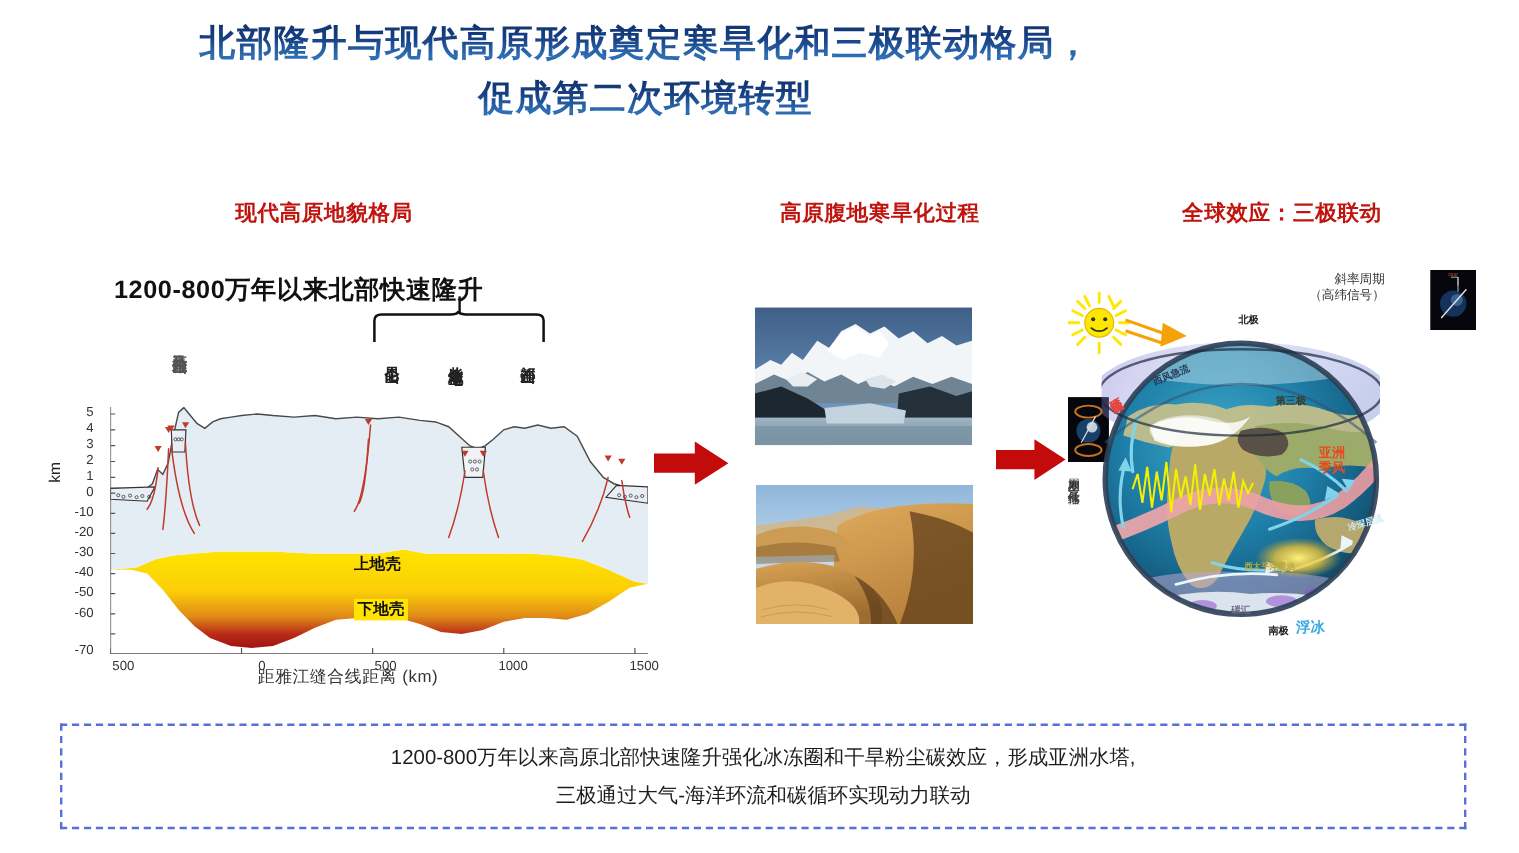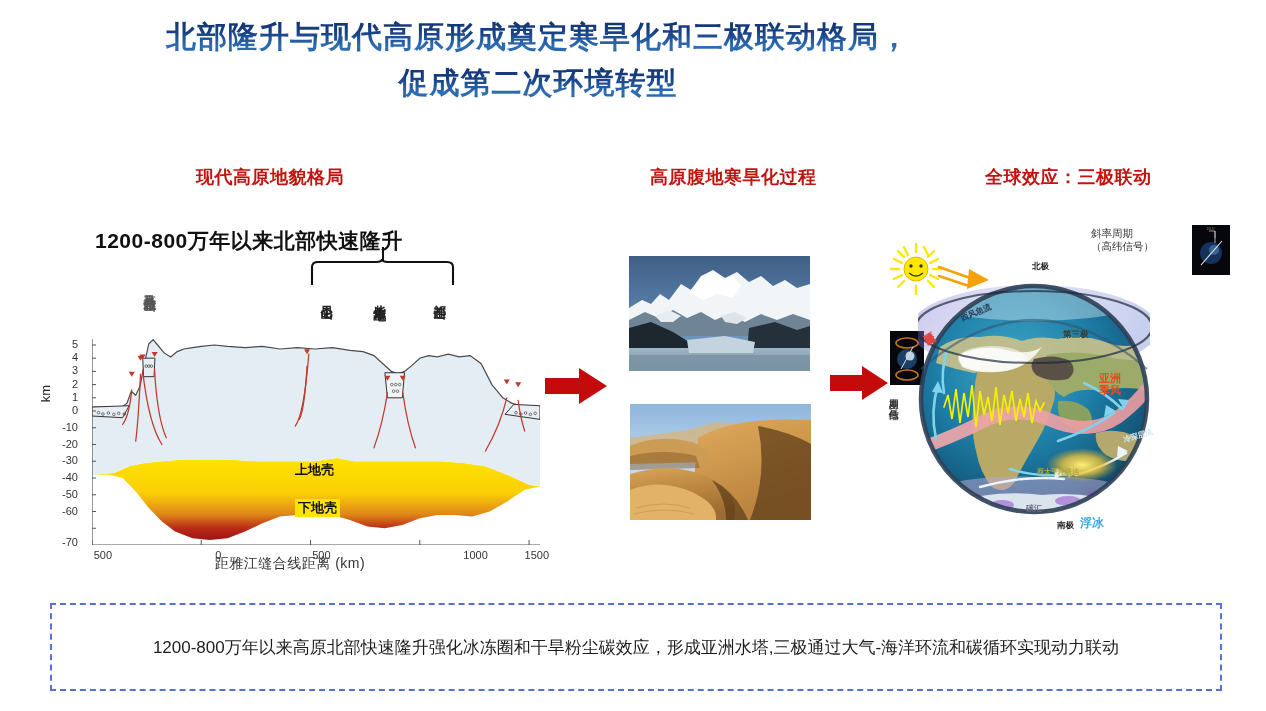--- a/index.html
+++ b/index.html
@@ -71,21 +71,21 @@
   .red-arrow { position:absolute; }
 
   
   .photo { position:absolute; border:0; overflow:hidden; }
   #photo-glacier { left:629px; top:256px; width:181px; height:115px; }
   #photo-desert  { left:630px; top:404px; width:181px; height:116px; }
 
   
   #globe-panel { position:absolute; left:880px; top:215px; width:386px; height:345px; }
   .gl-label { position:absolute; white-space:nowrap; }
-  #lbl-obliquity { left:211px; top:12px; font-size:10.5px; color:#333; line-height:1.25; text-align:left;}
+  #lbl-obliquity { left:211px; top:12px; font-size:10.5px; color:#333; line-height:1.25; text-align:right;}
   #lbl-precession {
     left:8px; top:176px; writing-mode:vertical-rl; text-orientation:upright;
     font-size:10px; color:#333; line-height:1.12;
   }
   .inset-img { position:absolute; background:#000; overflow:hidden; }
   #inset-oblq { left:312px; top:10px; width:38px; height:50px; }
   #inset-prec { left:10px; top:116px; width:34px; height:54px; }
 </style>
 </head>
 <body>
@@ -229,21 +229,21 @@
     </svg>
 
     <div class="crust-label" id="lbl-upper">上地壳</div>
     <div class="crust-label" id="lbl-lower">下地壳</div>
 
     <div id="xlabels"></div>
     <div id="axis-xlabel">距雅江缝合线距离 (km)</div>
   <div class="xtick" style="left: 32px;">500</div>
       <div class="xtick" style="left: 141.268px;">0</div>
       <div class="xtick" style="left: 250.537px;">500</div>
-      <div class="xtick" style="left: 359.805px; margin-left: 48px;">1000</div>
+      <div class="xtick" style="left: 359.805px;">1000</div>
       <div class="xtick" style="left: 469.073px;">1500</div>
     </div>
 
   <svg class="red-arrow" style="left:545px; top:368px; width:62px; height:36px;" viewBox="0 0 62 36">
     <path d="M0,10 L34,10 L34,0 L62,18 L34,36 L34,26 L0,26 Z" fill="#c40b0b"></path>
   </svg>
 
   <div class="photo" id="photo-glacier">
     <svg viewBox="0 0 181 115" width="181" height="115" preserveAspectRatio="none">
       <defs>
@@ -487,19 +487,19 @@
     <div class="gl-label" style="left:183px; top:114px; font-size:8.5px; color:#3b3b2a; font-weight:bold;">第三极</div>
     <div class="gl-label" style="left:219px; top:158px; width:30px; font-size:11px; color:#e8491d; font-weight:bold; white-space:normal; line-height:1.05;">亚洲季风</div>
     <div class="gl-label" style="left:243px; top:216px; font-size:7.5px; color:#cfeaf6; font-weight:bold; transform:rotate(-16deg);">冷深层流</div>
     <div class="gl-label" style="left:157px; top:252px; font-size:7px; color:#b9a93f; font-weight:bold;">西太平洋暖池</div>
     <div class="gl-label" style="left:146px; top:288px; font-size:8px; color:#6b6b82; font-weight:bold;">碳汇</div>
     <div class="gl-label" style="left:177px; top:305px; font-size:8.5px; color:#1c1c1c; font-weight:bold;">南极</div>
     <div class="gl-label" style="left:200px; top:300px; font-size:12px; color:#3aa8e0; font-weight:bold;">浮冰</div>
   </div>
 
   <div id="summary-box" style="position:absolute; left:50px; top:603px; width:1172px; height:88px;
-       border:2px dashed #5571d8; display:flex; flex-direction:row; align-items:center;
+       border:2px dashed #5571d8; display:flex; flex-direction:column; align-items:center;
        justify-content:center;">
     <div style="font-size:17px; color:#1d1d1d; line-height:31px;">1200-800万年以来高原北部快速隆升强化冰冻圈和干旱粉尘碳效应，形成亚洲水塔,</div>
     <div style="font-size:17px; color:#1d1d1d; line-height:31px;">三极通过大气-海洋环流和碳循环实现动力联动</div>
   </div>
 
 </div>
 
 </body></html>

